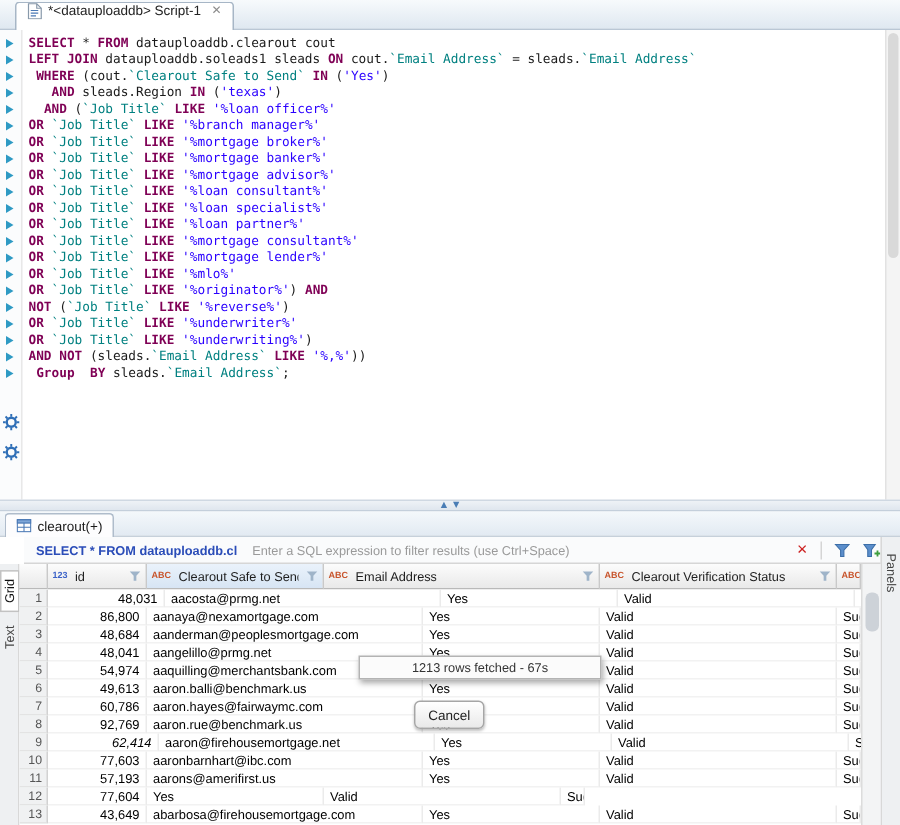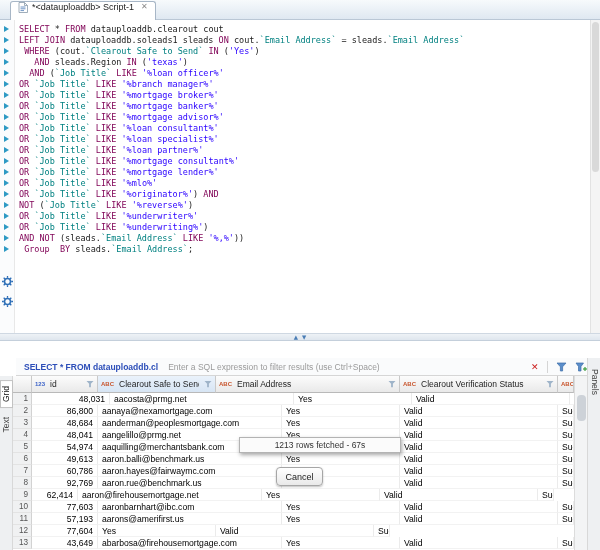--- a/index.html
+++ b/index.html
@@ -12,21 +12,21 @@
   .tab-close{color:#8a8a8a;font-size:8px;margin-left:3px;cursor:pointer;font-family:"DejaVu Sans",sans-serif}
 
   
   .editor{position:absolute;left:0;top:20px;width:600px;height:313px;background:#fff}
   .ed-ruler{position:absolute;left:0;top:0;width:15px;height:313px;background:#fbfcfd;border-right:1px solid #e8e8e8}
   .ruler-mark{position:absolute;left:4px;width:0;height:0;border-left:5px solid #2e9ac4;border-top:3px solid transparent;border-bottom:3px solid transparent}
   .gear{position:absolute;left:2px;line-height:0}
   .g1{top:256px}.g2{top:276px}
   .sql-code{position:absolute;left:19px;top:4px;font-family:"DejaVu Sans Mono","Liberation Mono",monospace;font-size:8.5px;line-height:11px;white-space:pre}
   .sql-line{height:11px}
-  .tok-kw{color:var(--kw,#7f0055);font-weight:normal}
+  .tok-kw{color:var(--kw,#7f0055);font-weight:bold}
   .tok-st{color:var(--st,#2a00ff)}
   .tok-id{color:var(--id,#008080)}
   .tok-pl{color:var(--pl,#1a1a1a)}
   .ed-vscroll{position:absolute;right:0;top:0;width:10px;height:313px;background:#f4f4f4;border-left:1px solid #e2e2e2}
   .ed-vscroll .thumb{position:absolute;left:1px;top:2px;width:7px;height:150px;background:#d9d9d9;border-radius:4px}
 
   
   .splitter{position:absolute;left:0;top:333px;width:600px;height:8px;background:linear-gradient(#eef2f6,#dfe6ee);border-top:1px solid #cfd8e2;border-bottom:1px solid #c4cfdb;text-align:center;line-height:6px;cursor:row-resize}
   .split-arrow{font-family:"DejaVu Sans",sans-serif;font-size:5.5px;color:#4a7db5;margin:0 2px;vertical-align:top}
 
@@ -150,20 +150,33 @@
     <div class="sql-code" id="sql-code"><div class="sql-line"><span class="tok-kw">SELECT</span><span class="tok-pl"> * </span><span class="tok-kw">FROM</span><span class="tok-pl"> datauploaddb.clearout cout</span></div><div class="sql-line"><span class="tok-kw">LEFT JOIN</span><span class="tok-pl"> datauploaddb.soleads1 sleads </span><span class="tok-kw">ON</span><span class="tok-pl"> cout.</span><span class="tok-id">`Email Address`</span><span class="tok-pl"> = sleads.</span><span class="tok-id">`Email Address`</span></div><div class="sql-line"><span class="tok-pl"> </span><span class="tok-kw">WHERE</span><span class="tok-pl"> (cout.</span><span class="tok-id">`Clearout Safe to Send`</span><span class="tok-pl"> </span><span class="tok-kw">IN</span><span class="tok-pl"> (</span><span class="tok-st">'Yes'</span><span class="tok-pl">)</span></div><div class="sql-line"><span class="tok-pl">   </span><span class="tok-kw">AND</span><span class="tok-pl"> sleads.Region </span><span class="tok-kw">IN</span><span class="tok-pl"> (</span><span class="tok-st">'texas'</span><span class="tok-pl">)</span></div><div class="sql-line"><span class="tok-pl">  </span><span class="tok-kw">AND</span><span class="tok-pl"> (</span><span class="tok-id">`Job Title`</span><span class="tok-pl"> </span><span class="tok-kw">LIKE</span><span class="tok-pl"> </span><span class="tok-st">'%loan officer%'</span></div><div class="sql-line"><span class="tok-kw">OR</span><span class="tok-pl"> </span><span class="tok-id">`Job Title`</span><span class="tok-pl"> </span><span class="tok-kw">LIKE</span><span class="tok-pl"> </span><span class="tok-st">'%branch manager%'</span></div><div class="sql-line"><span class="tok-kw">OR</span><span class="tok-pl"> </span><span class="tok-id">`Job Title`</span><span class="tok-pl"> </span><span class="tok-kw">LIKE</span><span class="tok-pl"> </span><span class="tok-st">'%mortgage broker%'</span></div><div class="sql-line"><span class="tok-kw">OR</span><span class="tok-pl"> </span><span class="tok-id">`Job Title`</span><span class="tok-pl"> </span><span class="tok-kw">LIKE</span><span class="tok-pl"> </span><span class="tok-st">'%mortgage banker%'</span></div><div class="sql-line"><span class="tok-kw">OR</span><span class="tok-pl"> </span><span class="tok-id">`Job Title`</span><span class="tok-pl"> </span><span class="tok-kw">LIKE</span><span class="tok-pl"> </span><span class="tok-st">'%mortgage advisor%'</span></div><div class="sql-line"><span class="tok-kw">OR</span><span class="tok-pl"> </span><span class="tok-id">`Job Title`</span><span class="tok-pl"> </span><span class="tok-kw">LIKE</span><span class="tok-pl"> </span><span class="tok-st">'%loan consultant%'</span></div><div class="sql-line"><span class="tok-kw">OR</span><span class="tok-pl"> </span><span class="tok-id">`Job Title`</span><span class="tok-pl"> </span><span class="tok-kw">LIKE</span><span class="tok-pl"> </span><span class="tok-st">'%loan specialist%'</span></div><div class="sql-line"><span class="tok-kw">OR</span><span class="tok-pl"> </span><span class="tok-id">`Job Title`</span><span class="tok-pl"> </span><span class="tok-kw">LIKE</span><span class="tok-pl"> </span><span class="tok-st">'%loan partner%'</span></div><div class="sql-line"><span class="tok-kw">OR</span><span class="tok-pl"> </span><span class="tok-id">`Job Title`</span><span class="tok-pl"> </span><span class="tok-kw">LIKE</span><span class="tok-pl"> </span><span class="tok-st">'%mortgage consultant%'</span></div><div class="sql-line"><span class="tok-kw">OR</span><span class="tok-pl"> </span><span class="tok-id">`Job Title`</span><span class="tok-pl"> </span><span class="tok-kw">LIKE</span><span class="tok-pl"> </span><span class="tok-st">'%mortgage lender%'</span></div><div class="sql-line"><span class="tok-kw">OR</span><span class="tok-pl"> </span><span class="tok-id">`Job Title`</span><span class="tok-pl"> </span><span class="tok-kw">LIKE</span><span class="tok-pl"> </span><span class="tok-st">'%mlo%'</span></div><div class="sql-line"><span class="tok-kw">OR</span><span class="tok-pl"> </span><span class="tok-id">`Job Title`</span><span class="tok-pl"> </span><span class="tok-kw">LIKE</span><span class="tok-pl"> </span><span class="tok-st">'%originator%'</span><span class="tok-pl">) </span><span class="tok-kw">AND</span></div><div class="sql-line"><span class="tok-kw">NOT</span><span class="tok-pl"> (</span><span class="tok-id">`Job Title`</span><span class="tok-pl"> </span><span class="tok-kw">LIKE</span><span class="tok-pl"> </span><span class="tok-st">'%reverse%'</span><span class="tok-pl">)</span></div><div class="sql-line"><span class="tok-kw">OR</span><span class="tok-pl"> </span><span class="tok-id">`Job Title`</span><span class="tok-pl"> </span><span class="tok-kw">LIKE</span><span class="tok-pl"> </span><span class="tok-st">'%underwriter%'</span></div><div class="sql-line"><span class="tok-kw">OR</span><span class="tok-pl"> </span><span class="tok-id">`Job Title`</span><span class="tok-pl"> </span><span class="tok-kw">LIKE</span><span class="tok-pl"> </span><span class="tok-st">'%underwriting%'</span><span class="tok-pl">)</span></div><div class="sql-line"><span class="tok-kw">AND NOT</span><span class="tok-pl"> (sleads.</span><span class="tok-id">`Email Address`</span><span class="tok-pl"> </span><span class="tok-kw">LIKE</span><span class="tok-pl"> </span><span class="tok-st">'%,%'</span><span class="tok-pl">))</span></div><div class="sql-line"><span class="tok-pl"> </span><span class="tok-kw">Group</span><span class="tok-pl">  </span><span class="tok-kw">BY</span><span class="tok-pl"> sleads.</span><span class="tok-id">`Email Address`</span><span class="tok-pl">;</span></div></div>
     <div class="ed-vscroll">
       <div class="thumb"></div>
     </div>
   </div>
 
   <div class="splitter">
     <span class="split-arrow">▲</span><span class="split-arrow">▼</span>
   </div>
 
+  <div class="rs-tabbar">
+    <div class="rs-tab">
+      <span style="line-height:0">
+        <svg width="10" height="9" viewBox="0 0 10 9">
+            <rect x="0.5" y="0.5" width="9" height="8" fill="#fff" stroke="#4a79b5" stroke-width="0.8"></rect>
+            <rect x="0.5" y="0.5" width="9" height="2.2" fill="#7fa7d8" stroke="#4a79b5" stroke-width="0.8"></rect>
+            <line x1="5" y1="2.7" x2="5" y2="8.5" stroke="#4a79b5" stroke-width="0.7"></line>
+            <line x1="0.5" y1="5.5" x2="9.5" y2="5.5" stroke="#4a79b5" stroke-width="0.7"></line>
+          </svg>
+      </span>
+      <span>clearout(+)</span>
+    </div>
+  </div>
 
   <div class="filterbar">
     <span class="query-ref">SELECT * FROM datauploaddb.cl</span>
     <input class="filter-input" placeholder="Enter a SQL expression to filter results (use Ctrl+Space)" style="">
     <span class="icon-clear">✕</span>
     <span class="sep"></span>
     <span class="fbtn">
       <svg width="11" height="10" viewBox="0 0 11 10">
           <path d="M1 1 H10 L6.6 4.8 V9 H4.4 V4.8 Z" fill="#5b8ecb" stroke="#3c6ea8" stroke-width="0.7"></path>
         </svg>
@@ -283,21 +296,21 @@
       <div class="grow">
         <div class="cell rownum" style="width: 19px;">8</div>
         <div class="cell c1" style="width: 66px;">92,769</div>
         <div class="cell c2" style="width: 184px;">aaron.rue@benchmark.us</div>
         <div class="cell c3" style="width: 118px;">Yes</div>
         <div class="cell c4" style="width: 158px;">Valid</div>
         <div class="cell c5" style="width: 16px;">Succe</div>
       </div>
       <div class="grow">
         <div class="cell rownum" style="width: 19px;">9</div>
-        <div class="cell c1" style="width: 46px;">62,414</div>
+        <div class="cell c1" style="width: 74px; font-style: italic;">62,414</div>
         <div class="cell c2" style="width: 184px;">aaron@firehousemortgage.net</div>
         <div class="cell c3" style="width: 118px;">Yes</div>
         <div class="cell c4" style="width: 158px;">Valid</div>
         <div class="cell c5" style="width: 16px;">Succe</div>
       </div>
       <div class="grow">
         <div class="cell rownum" style="width: 19px;">10</div>
         <div class="cell c1" style="width: 66px;">77,603</div>
         <div class="cell c2" style="width: 184px;">aaronbarnhart@ibc.com</div>
         <div class="cell c3" style="width: 118px;">Yes</div>

